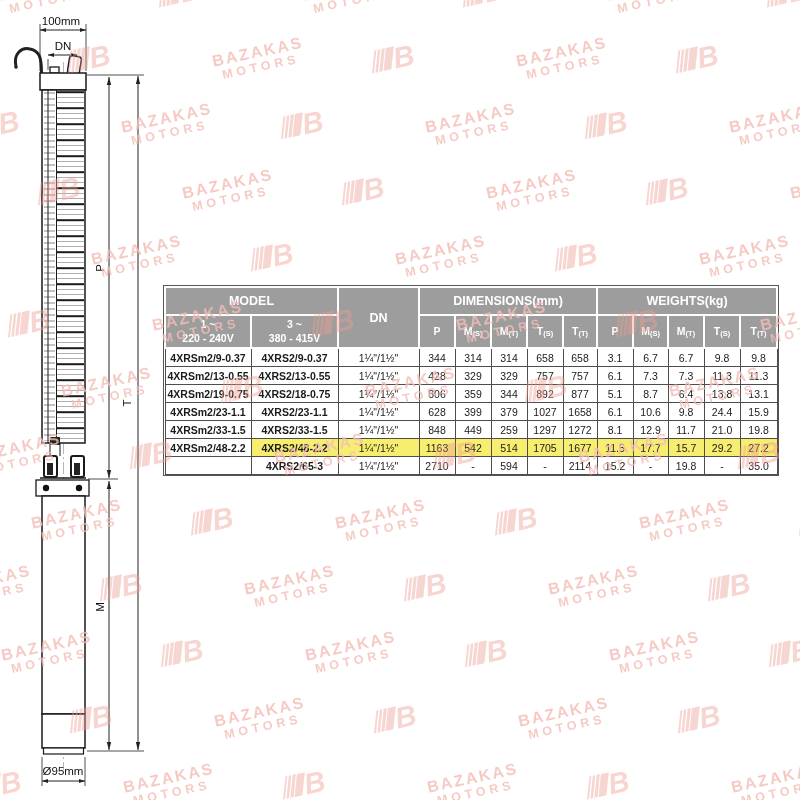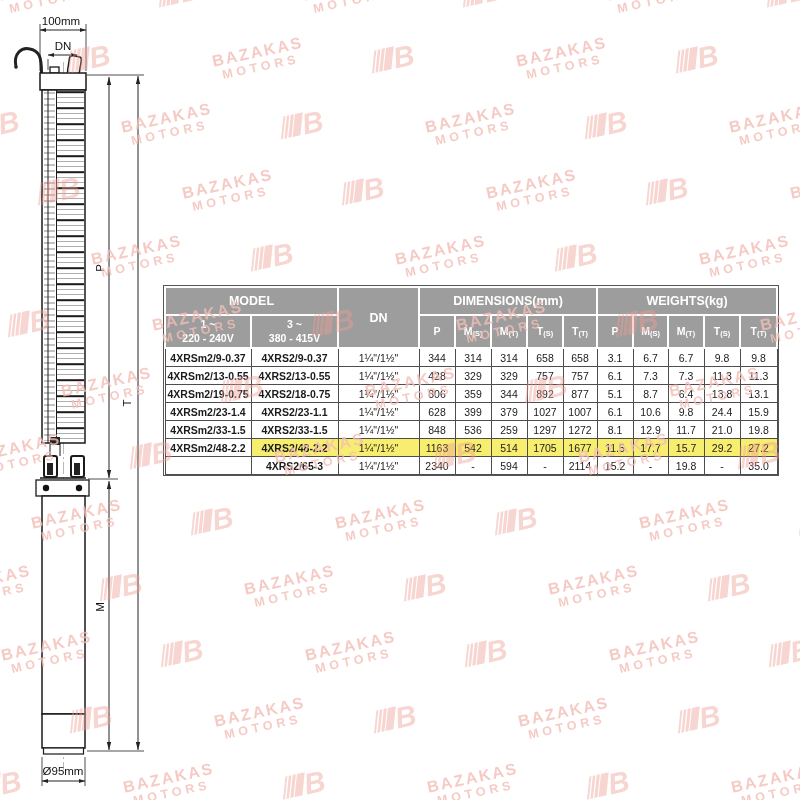--- a/index.html
+++ b/index.html
@@ -211,40 +211,40 @@
           <td class="num">344</td>
           <td class="num">892</td>
           <td class="num">877</td>
           <td class="num">5.1</td>
           <td class="num">8.7</td>
           <td class="num">6.4</td>
           <td class="num">13.8</td>
           <td class="num">13.1</td>
         </tr>
         <tr>
-          <td class="model1">4XRSm2/23-1.4</td>
+          <td class="model1">4XRSm2/23-1.1</td>
           <td class="model3">4XRS2/23-1.1</td>
           <td class="dncell">1¼"/1½"</td>
           <td class="num">628</td>
           <td class="num">399</td>
           <td class="num">379</td>
           <td class="num">1027</td>
-          <td class="num">1007</td>
+          <td class="num">1658</td>
           <td class="num">6.1</td>
           <td class="num">10.6</td>
           <td class="num">9.8</td>
           <td class="num">24.4</td>
           <td class="num">15.9</td>
         </tr>
         <tr>
           <td class="model1">4XRSm2/33-1.5</td>
           <td class="model3">4XRS2/33-1.5</td>
           <td class="dncell">1¼"/1½"</td>
           <td class="num">848</td>
-          <td class="num">536</td>
+          <td class="num">449</td>
           <td class="num">259</td>
           <td class="num">1297</td>
           <td class="num">1272</td>
           <td class="num">8.1</td>
           <td class="num">12.9</td>
           <td class="num">11.7</td>
           <td class="num">21.0</td>
           <td class="num">19.8</td>
         </tr>
         <tr class="hl">
@@ -259,21 +259,21 @@
           <td class="num">11.5</td>
           <td class="num">17.7</td>
           <td class="num">15.7</td>
           <td class="num">29.2</td>
           <td class="num">27.2</td>
         </tr>
         <tr>
           <td class="model1"></td>
           <td class="model3">4XRS2/65-3</td>
           <td class="dncell">1¼"/1½"</td>
-          <td class="num">2340</td>
+          <td class="num">2710</td>
           <td class="num">-</td>
           <td class="num">594</td>
           <td class="num">-</td>
           <td class="num">2114</td>
           <td class="num">15.2</td>
           <td class="num">-</td>
           <td class="num">19.8</td>
           <td class="num">-</td>
           <td class="num">35.0</td>
         </tr>

